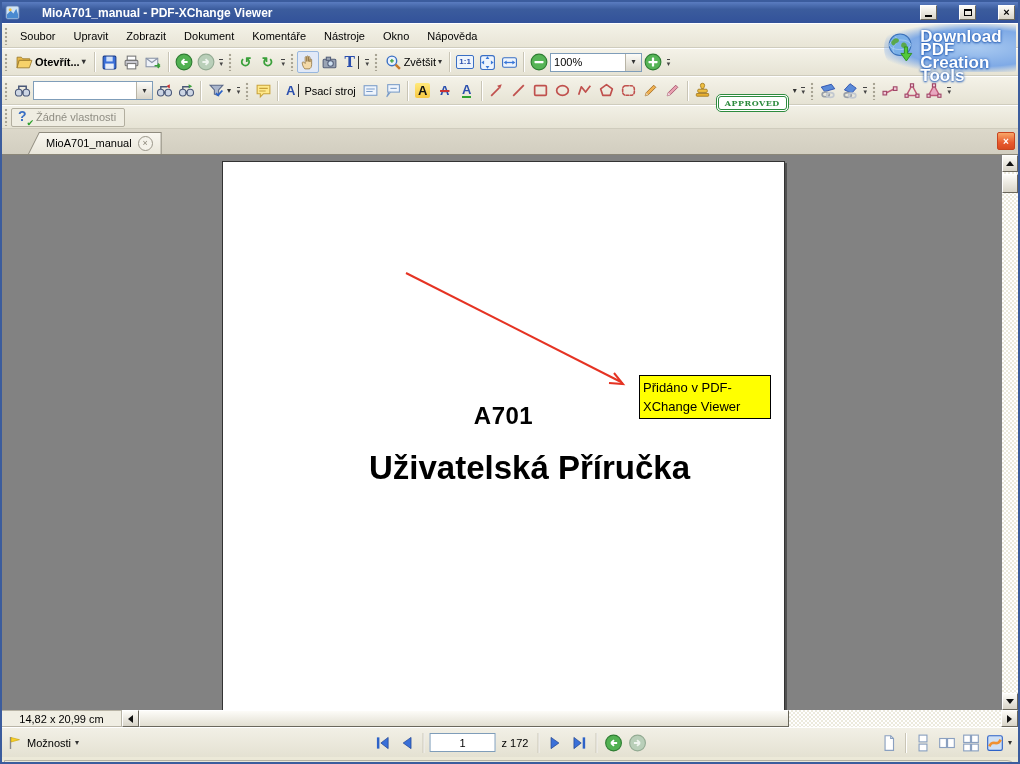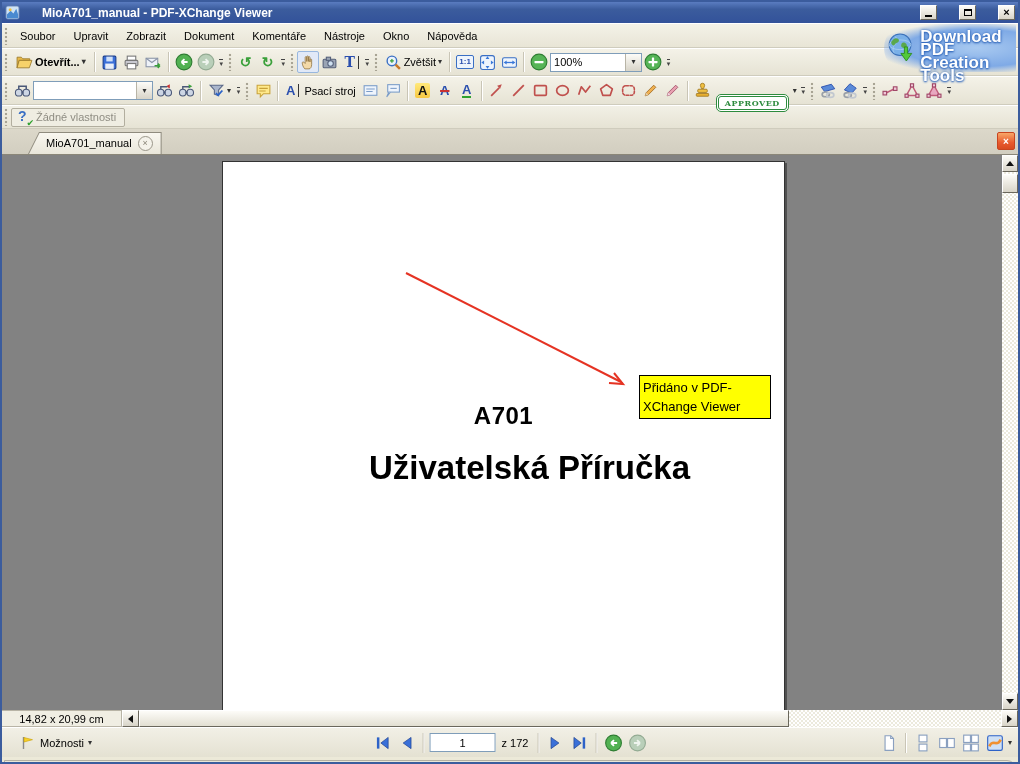--- a/index.html
+++ b/index.html
@@ -85,21 +85,21 @@
 
   
   .hscroll{height:17px;display:flex;align-items:stretch;}
   .sizepanel{width:120px;background:#f0eee3;border:1px solid #b8b4a6;border-left:none;box-sizing:border-box;display:flex;align-items:center;justify-content:center;white-space:nowrap;}
   .hbtn{width:17px;background:linear-gradient(#fdfcf8,#d8d4c8);border:1px solid #fff;border-right-color:#6a675c;border-bottom-color:#6a675c;box-sizing:border-box;display:flex;align-items:center;justify-content:center;}
   .hthumb{width:650px;background:linear-gradient(#fdfcf8,#e2dfd2);border:1px solid #fff;border-right-color:#6a675c;border-bottom-color:#6a675c;box-sizing:border-box;}
   .htrack{flex:1;}
 
   
   .optionsbar{height:29px;display:flex;align-items:center;border-top:1px solid #fff;background:linear-gradient(#f2f0e6,#e4e1d2);position:relative;}
-  .optbtn{display:flex;align-items:center;gap:4px;padding:2px 18px;}
+  .optbtn{display:flex;align-items:center;gap:4px;padding:2px 5px;}
   .navcluster{position:absolute;left:50%;transform:translateX(-50%);display:flex;align-items:center;gap:2px;}
   .pagenum{width:66px;height:19px;box-sizing:border-box;border:1px solid #7f9db9;background:#fff;text-align:center;font-size:11px;font-family:"Liberation Sans",sans-serif;}
   .viewcluster{position:absolute;right:6px;display:flex;align-items:center;gap:2px;}
 
   
   .statusstrip{height:19px;position:relative;background:#ece9d8;}
   .statusinner{position:absolute;left:2px;right:2px;top:3px;bottom:2px;border:1px solid #b4b0a2;border-radius:0 9px 0 0;background:linear-gradient(#e9e6d7,#efecdf);}
   .resizegrip{position:absolute;right:3px;bottom:3px;width:13px;height:13px;clip-path:polygon(100% 0,100% 100%,0 100%);background:repeating-linear-gradient(135deg,#fff 0 1px,#a8a496 1px 2px,transparent 2px 5px);}
 
   

